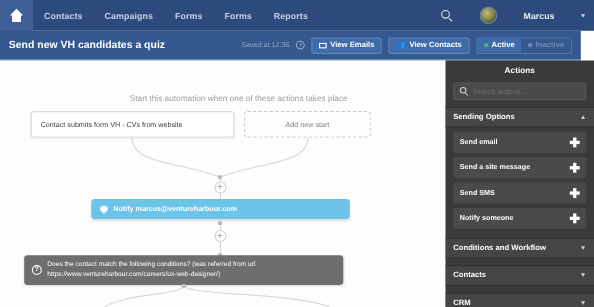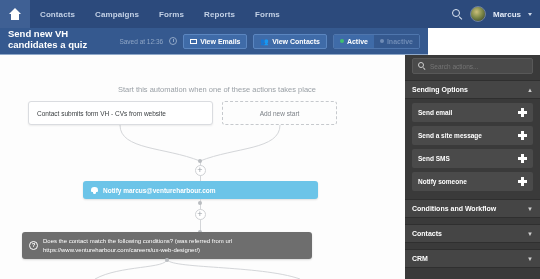--- a/index.html
+++ b/index.html
@@ -34,21 +34,21 @@
   }
   .nav-items { display: flex; align-items: stretch; }
   .nav-item {
     display: flex; align-items: center; padding: 0 10px;
     color: #c3d1e6; font-size: 8px; font-weight: bold;
     letter-spacing: .1px; white-space: nowrap; cursor: pointer;
   }
   .nav-item.active { background: #3f6094; color: #fff; }
   .nav-right {
     margin-left: auto; display: flex; align-items: center;
-    padding-right: 8px; gap: 7px;
+    padding-right: 8px; gap: 24px;
   }
   .icon-search { width: 11px; height: 11px; position: relative; }
   .icon-search .ring {
     position: absolute; top: 0; left: 0; width: 8px; height: 8px;
     border: 1.3px solid #dde6f3; border-radius: 50%;
   }
   .icon-search .stem {
     position: absolute; top: 7.3px; left: 7.1px; width: 4px; height: 1.3px;
     background: #dde6f3; transform: rotate(45deg); transform-origin: left center;
   }
@@ -58,22 +58,22 @@
     border: 1px solid #6e7f9c; flex: none;
   }
   .user-name { color: #e3ebf7; font-size: 8px; font-weight: bold; }
   .caret-down {
     width: 0; height: 0; border-left: 2.6px solid transparent;
     border-right: 2.6px solid transparent; border-top: 3.2px solid #cdd9ea;
   }
 
   
   .subheader {
-    position: absolute; top: 28px; left: 0; width: 428px; height: 27px;
-    background: #35598f; display: flex; 
+    position: absolute; top: 28px; left: 0; width: 528px; height: 27px;
+    background: #35598f; display: flex; align-items: center;
     padding: 0 8px; border-bottom: 1px solid #8fa8c9; gap: 16px;
   }
   .auto-title { color: #fff; font-size: 9.5px; font-weight: bold; }
   .sub-right { margin-left: auto; display: flex; align-items: center; gap: 6px; }
   .saved-text { color: #8fa6c6; font-size: 6.5px; white-space: nowrap; }
   .clock-icon {
     width: 8px; height: 8px; border: 1px solid #8fa6c6; border-radius: 50%;
     position: relative;
   }
   .clock-icon::before {
@@ -233,24 +233,24 @@
       <div class="nav-item">
           <span>Contacts</span>
         </div>
       <div class="nav-item">
           <span>Campaigns</span>
         </div>
       <div class="nav-item">
           <span>Forms</span>
         </div>
       <div class="nav-item">
+          <span>Forms</span>
+        </div>
+      <div class="nav-item">
           <span>Reports</span>
-        </div>
-      <div class="nav-item">
-          <span>Forms</span>
         </div>
     </div>
     <div class="nav-right">
       <span class="icon-search">
         <span class="ring"></span>
           <span class="stem"></span>
       </span>
       <span class="avatar"></span>
       <span class="user-name">Marcus</span>
       <span class="caret-down"></span>
@@ -323,20 +323,21 @@
     <div class="port" style="top:175px;left:198px;"></div>
 
     <div class="node cond-node">
       <span class="q-mark">?</span>
       <span class="cond-text">Does the contact match the following conditions? (was referred from url https://www.ventureharbour.com/careers/ux-web-designer/)</span>
     </div>
     <div class="port" style="top:203px;left:165px;"></div>
   </div>
 
   <div class="sidebar">
+    <div class="sb-title">Actions</div>
     <div class="sb-search-wrap">
       <div class="sb-search">
         <span class="mag">
           <span class="ring"></span>
             <span class="stem"></span>
         </span>
         <input type="text" placeholder="Search actions..." style="">
       </div>
     </div>
 

